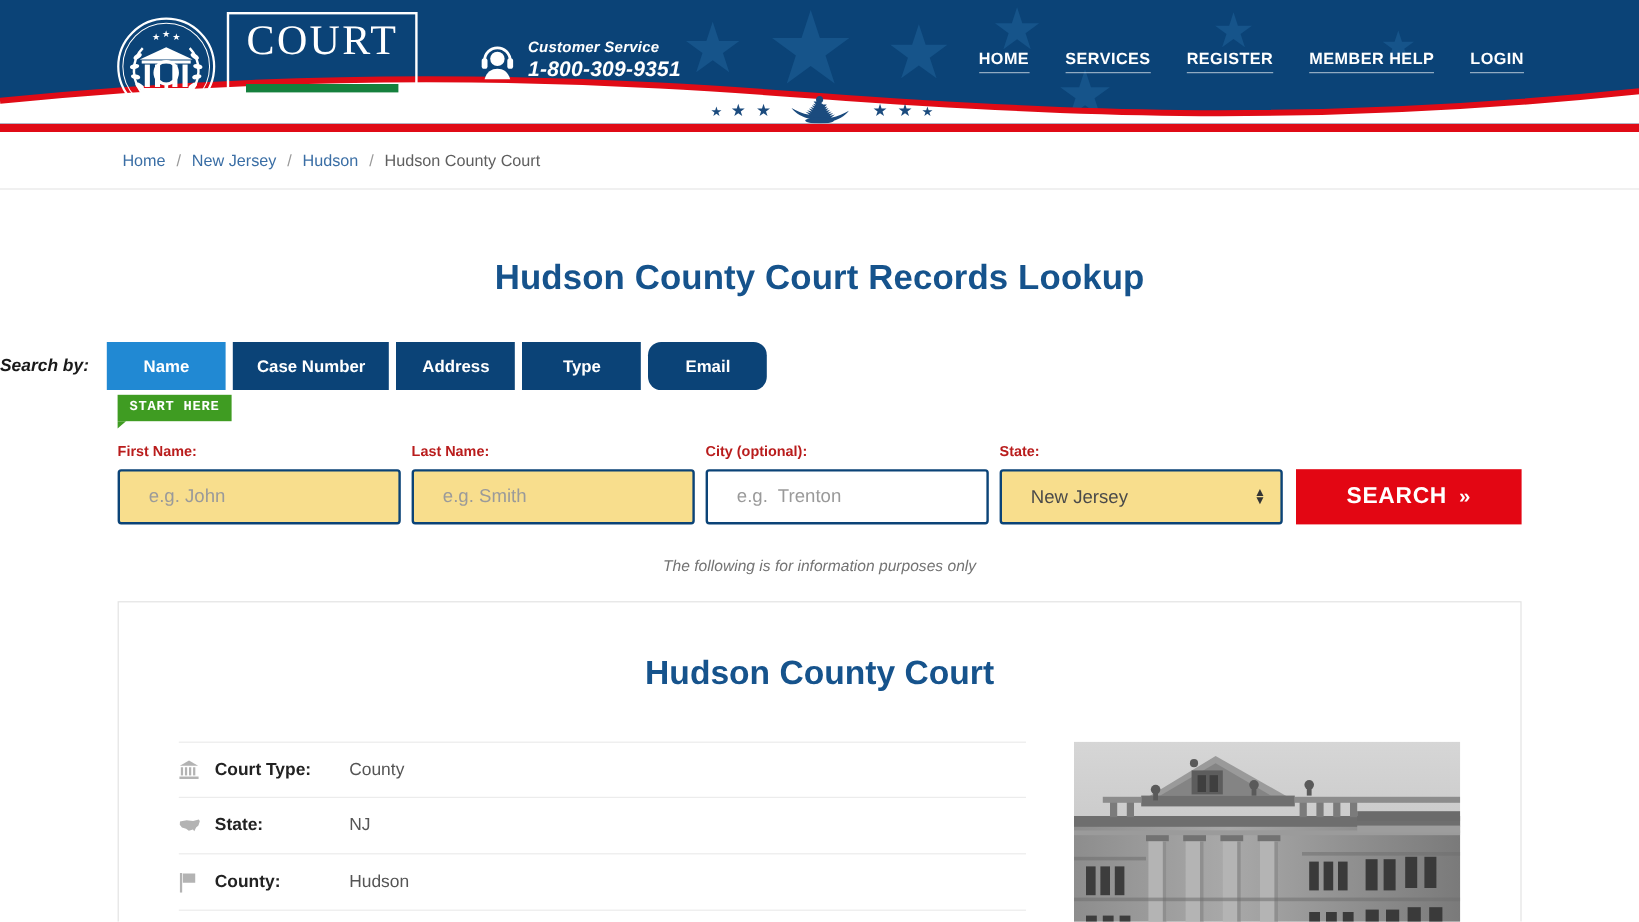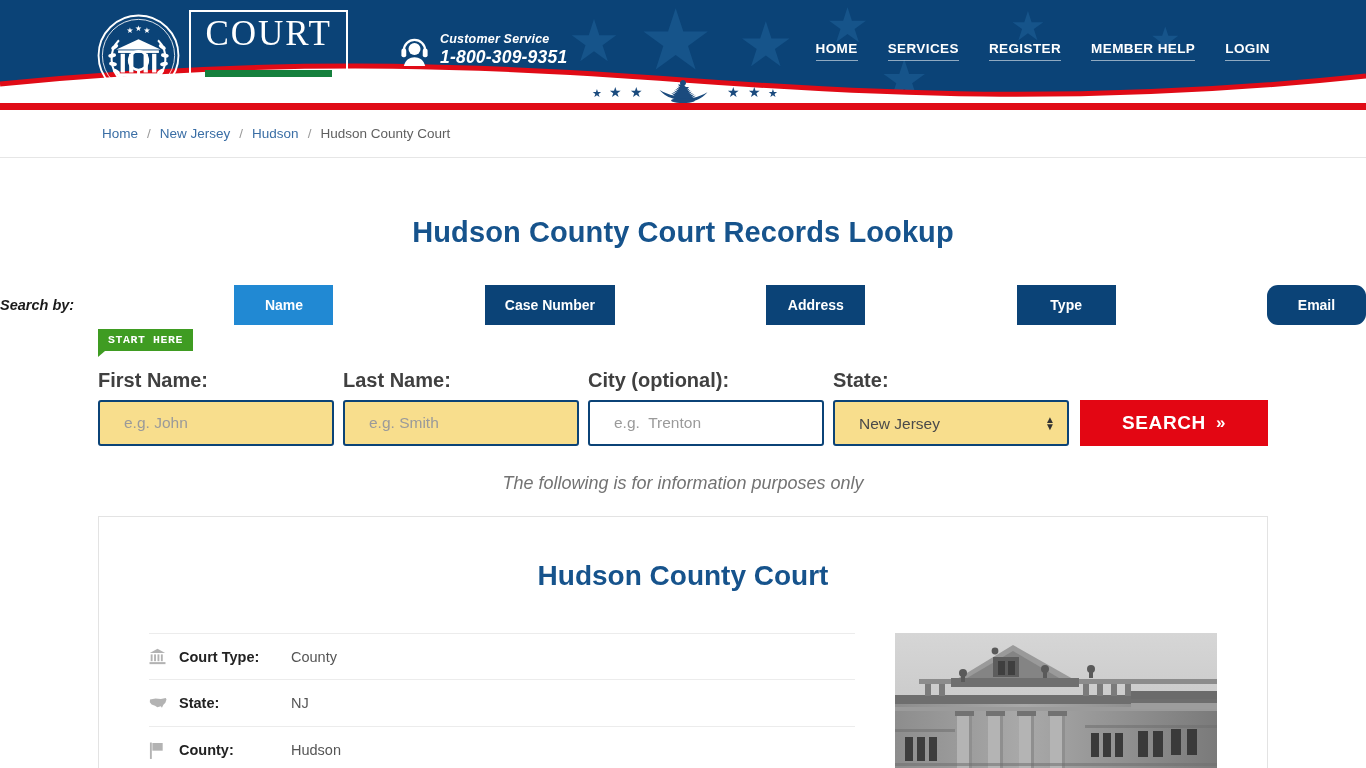--- a/index.html
+++ b/index.html
@@ -156,21 +156,21 @@
     color: #16538c;
     font-size: 29px;
     font-weight: bold;
     letter-spacing: .1px;
   }
 
   .searchby-row {
     margin-top: 36px;
     display: flex;
     align-items: center;
-    justify-content: space-between;
+    justify-content: flex-start;
     gap: 0;
   }
   .searchby-label {
     color: #1a1a1a;
     font-size: 14.5px;
     font-weight: bold;
     font-style: italic;
     margin-right: 15px;
   }
   .tab {
@@ -216,23 +216,23 @@
     border-bottom: 6px solid transparent;
   }
   .fields {
     display: flex;
     align-items: flex-end;
     gap: 0;
     padding-top: 26px;
   }
   .field { display: flex; flex-direction: column; }
   .field-label {
-    font-size: 20px;
-    font-weight: bold;
-    color: #404040;
+    font-size: 12px;
+    font-weight: bold;
+    color: #b91c1c;
     margin-bottom: 8px;
   }
   .field input, .field select {
     height: 46px;
     border: 2px solid #0b4377;
     border-radius: 3px;
     font-size: 15.5px;
     padding: 0 24px;
     color: #4a4a4a;
     font-family: "Liberation Sans", sans-serif;
@@ -276,21 +276,21 @@
     cursor: pointer;
     display: flex; align-items: center; justify-content: center; gap: 10px;
     font-family: "Liberation Sans", sans-serif;
     margin-left: 11px;
   }
   .search-btn .chev { font-size: 17px; }
 
   .info-note {
     text-align: center;
     margin-top: 27px;
-    font-size: 18px;
+    font-size: 13px;
     font-style: italic;
     color: #737373;
   }
 
   
   .card {
     width: 1170px;
     margin: 22px auto 0 auto;
     border: 1px solid #e3e3e3;
     background: #ffffff;

